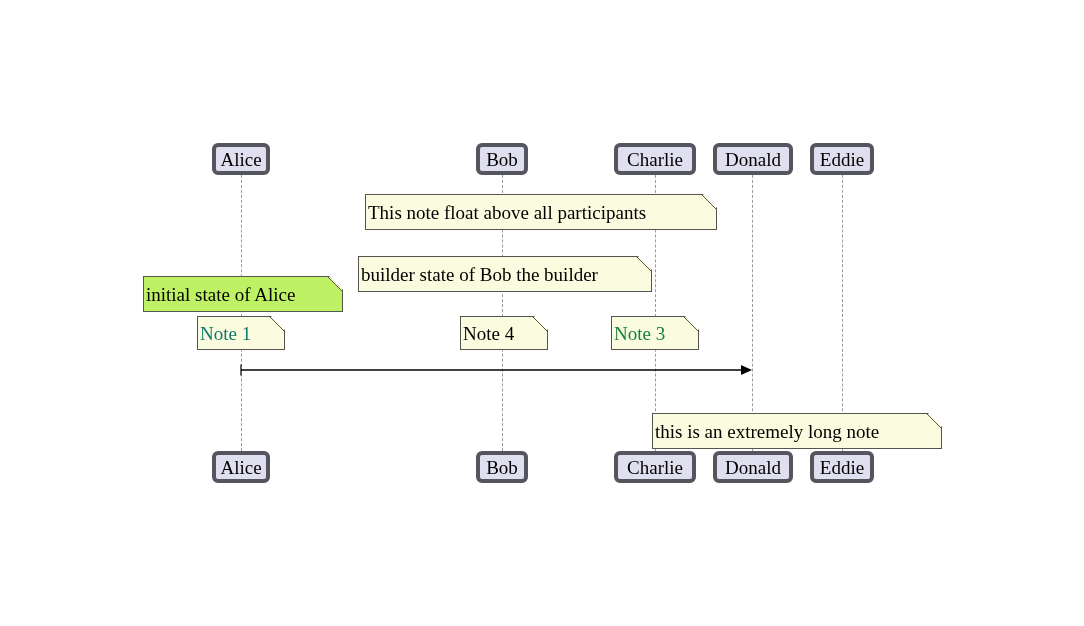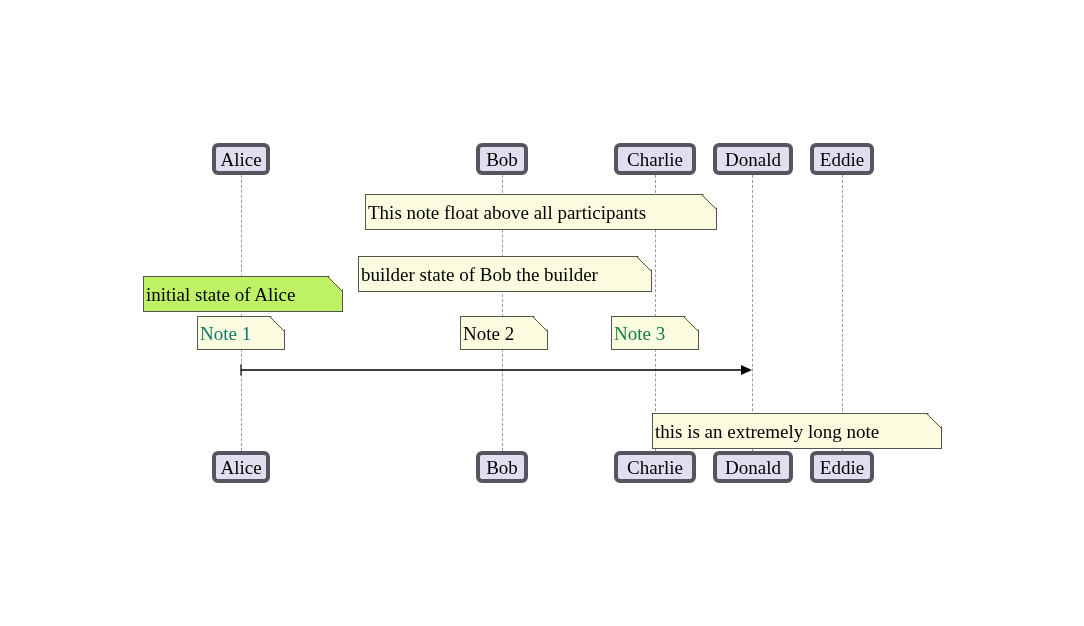--- a/index.html
+++ b/index.html
@@ -149,21 +149,21 @@
     <div class="note" style="left: 197px; top: 316px; width: 88px; height: 34px; background: rgb(251, 251, 223); border-color: rgb(85, 85, 79); color: #0f766e;">
       <span class="note-text">Note 1</span>
       <span class="note-fold">
         <svg width="14" height="14" viewBox="0 0 14 14">
           <path d="M 0 0 L 14 14 L 14 0 Z" fill="#fbfbdf" stroke="none"></path>
           <path d="M 0 0 L 14 14" fill="none" stroke="#55554f" stroke-width="1"></path>
         </svg>
       </span>
     </div>
     <div class="note" style="left: 460px; top: 316px; width: 88px; height: 34px; background: rgb(251, 251, 223); border-color: rgb(85, 85, 79); color: rgb(0, 0, 0);">
-      <span class="note-text">Note 2</span>
+      <span class="note-text">Note 4</span>
       <span class="note-fold">
         <svg width="14" height="14" viewBox="0 0 14 14">
           <path d="M 0 0 L 14 14 L 14 0 Z" fill="#fbfbdf" stroke="none"></path>
           <path d="M 0 0 L 14 14" fill="none" stroke="#55554f" stroke-width="1"></path>
         </svg>
       </span>
     </div>
     <div class="note" style="left: 611px; top: 316px; width: 88px; height: 34px; background: rgb(251, 251, 223); border-color: rgb(85, 85, 79); color: #15803d;">
       <span class="note-text">Note 3</span>
       <span class="note-fold">

